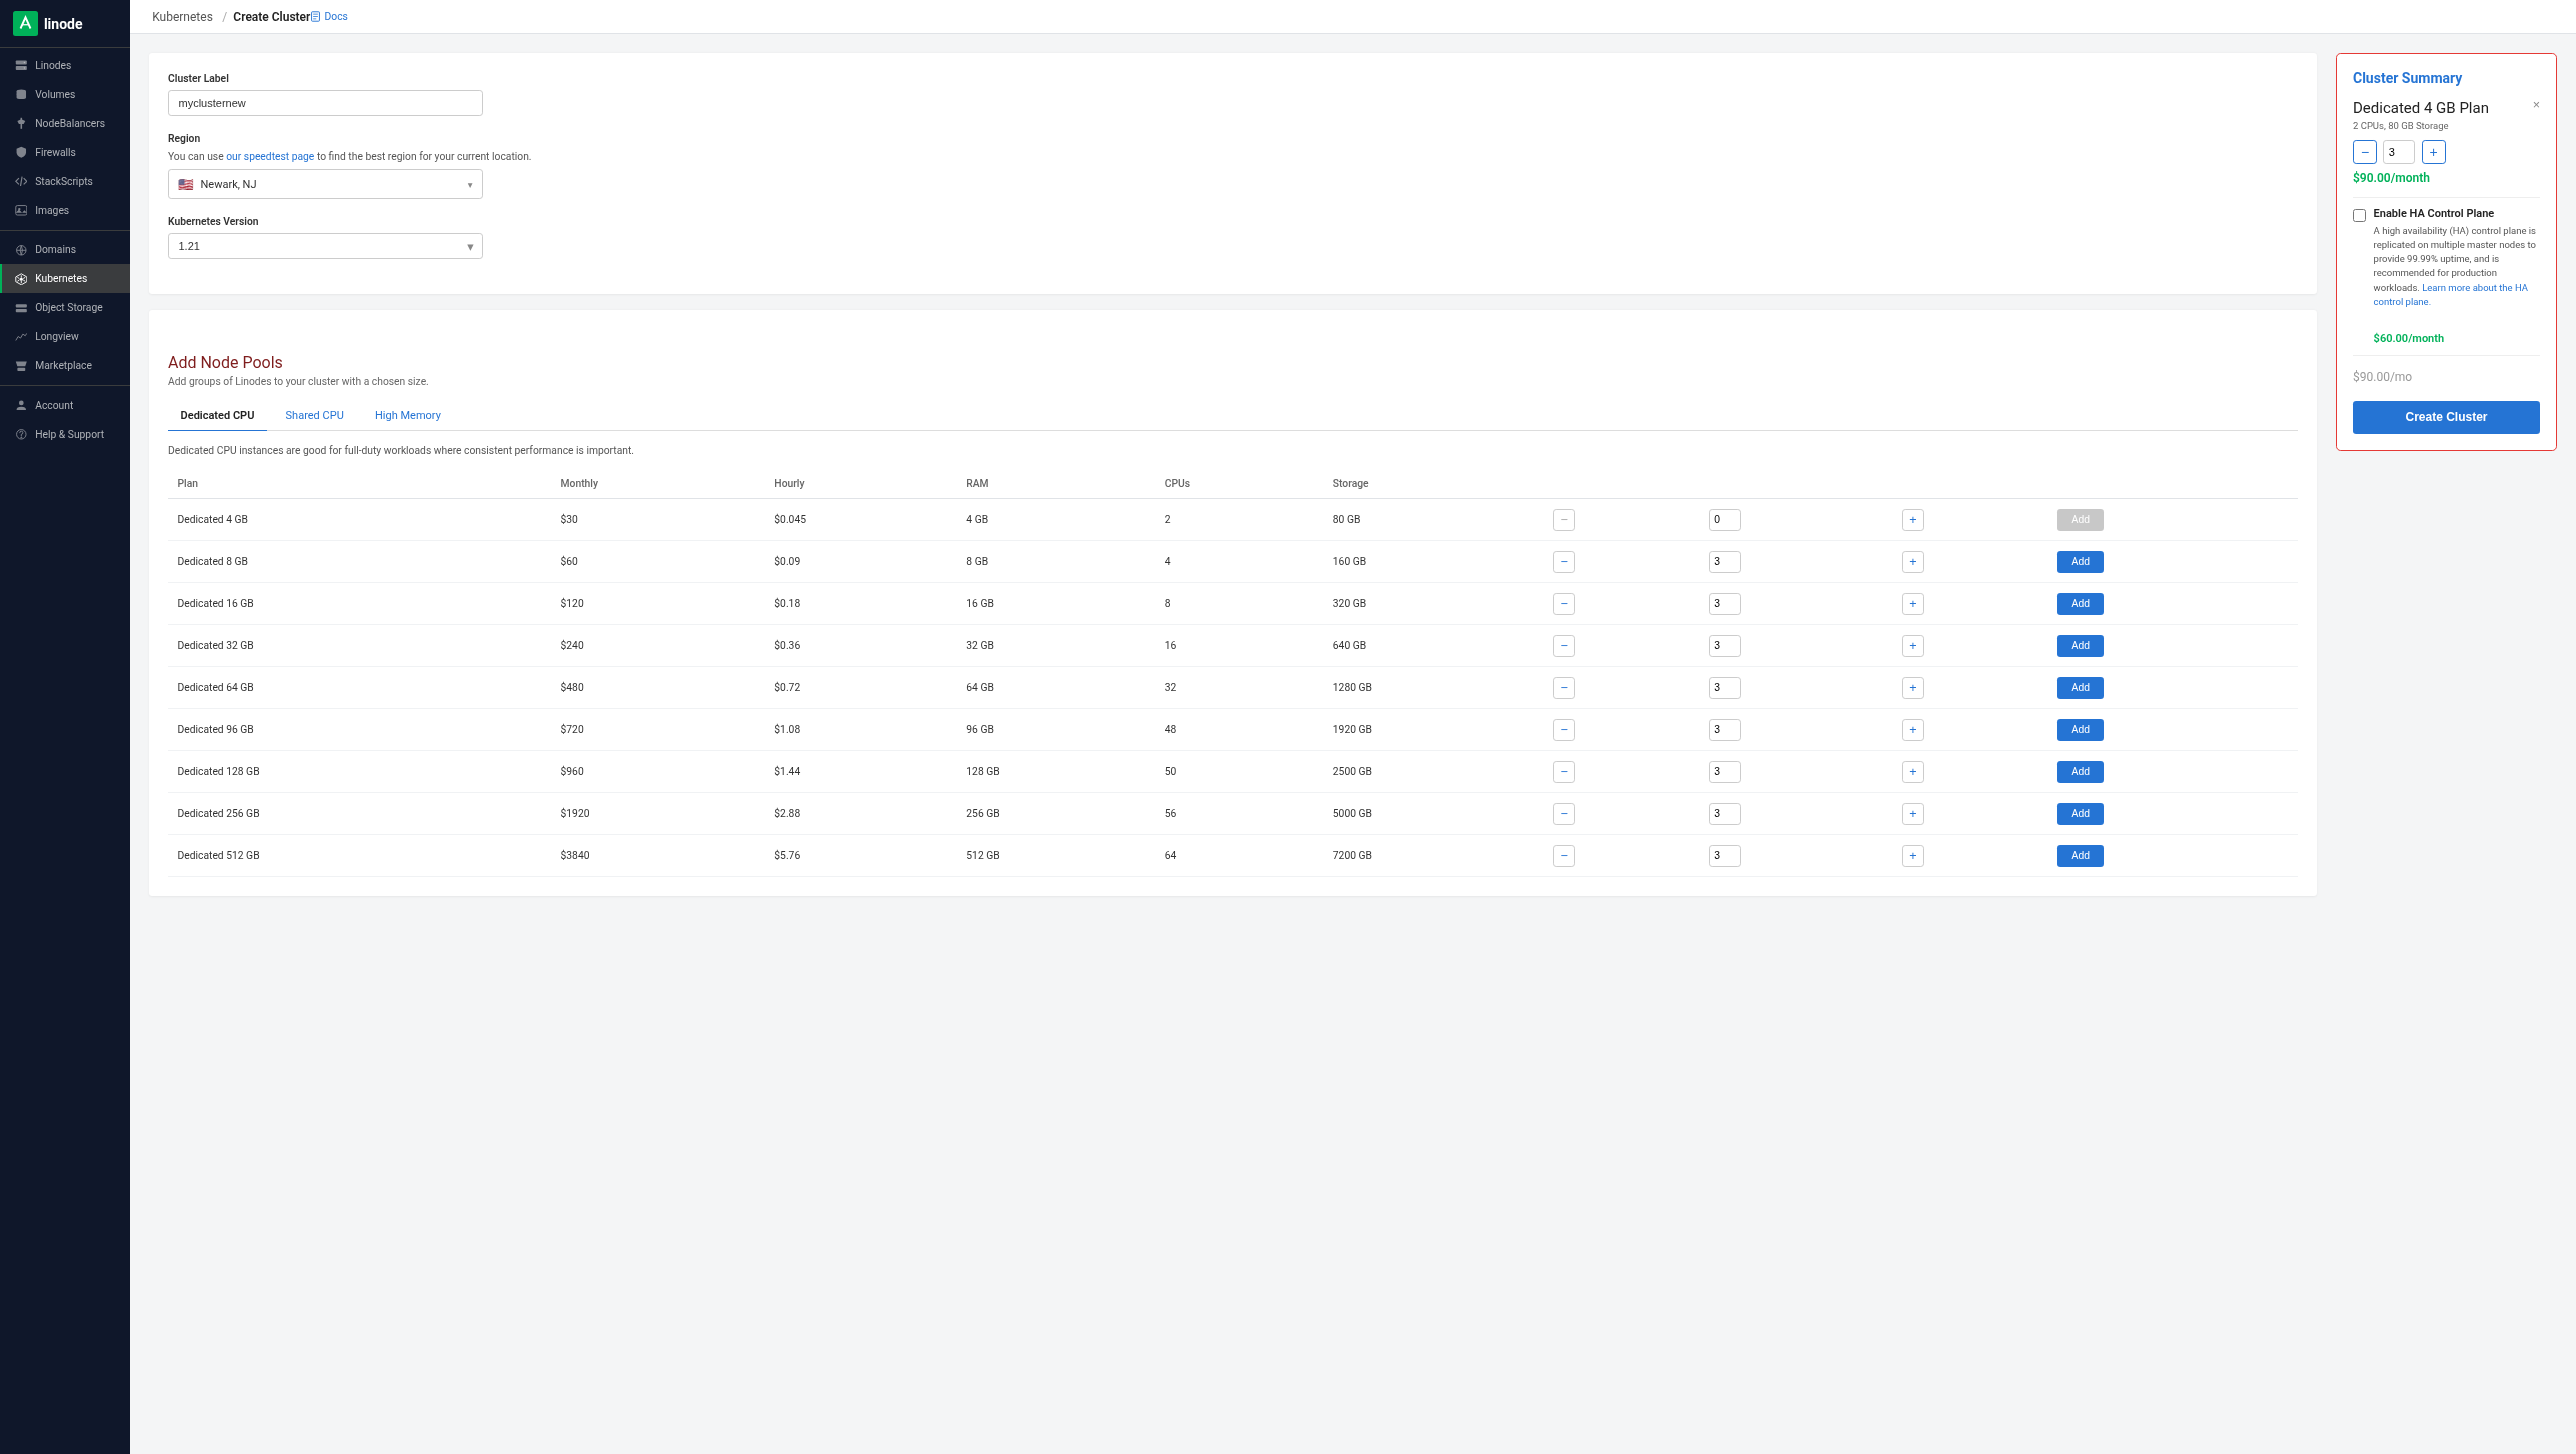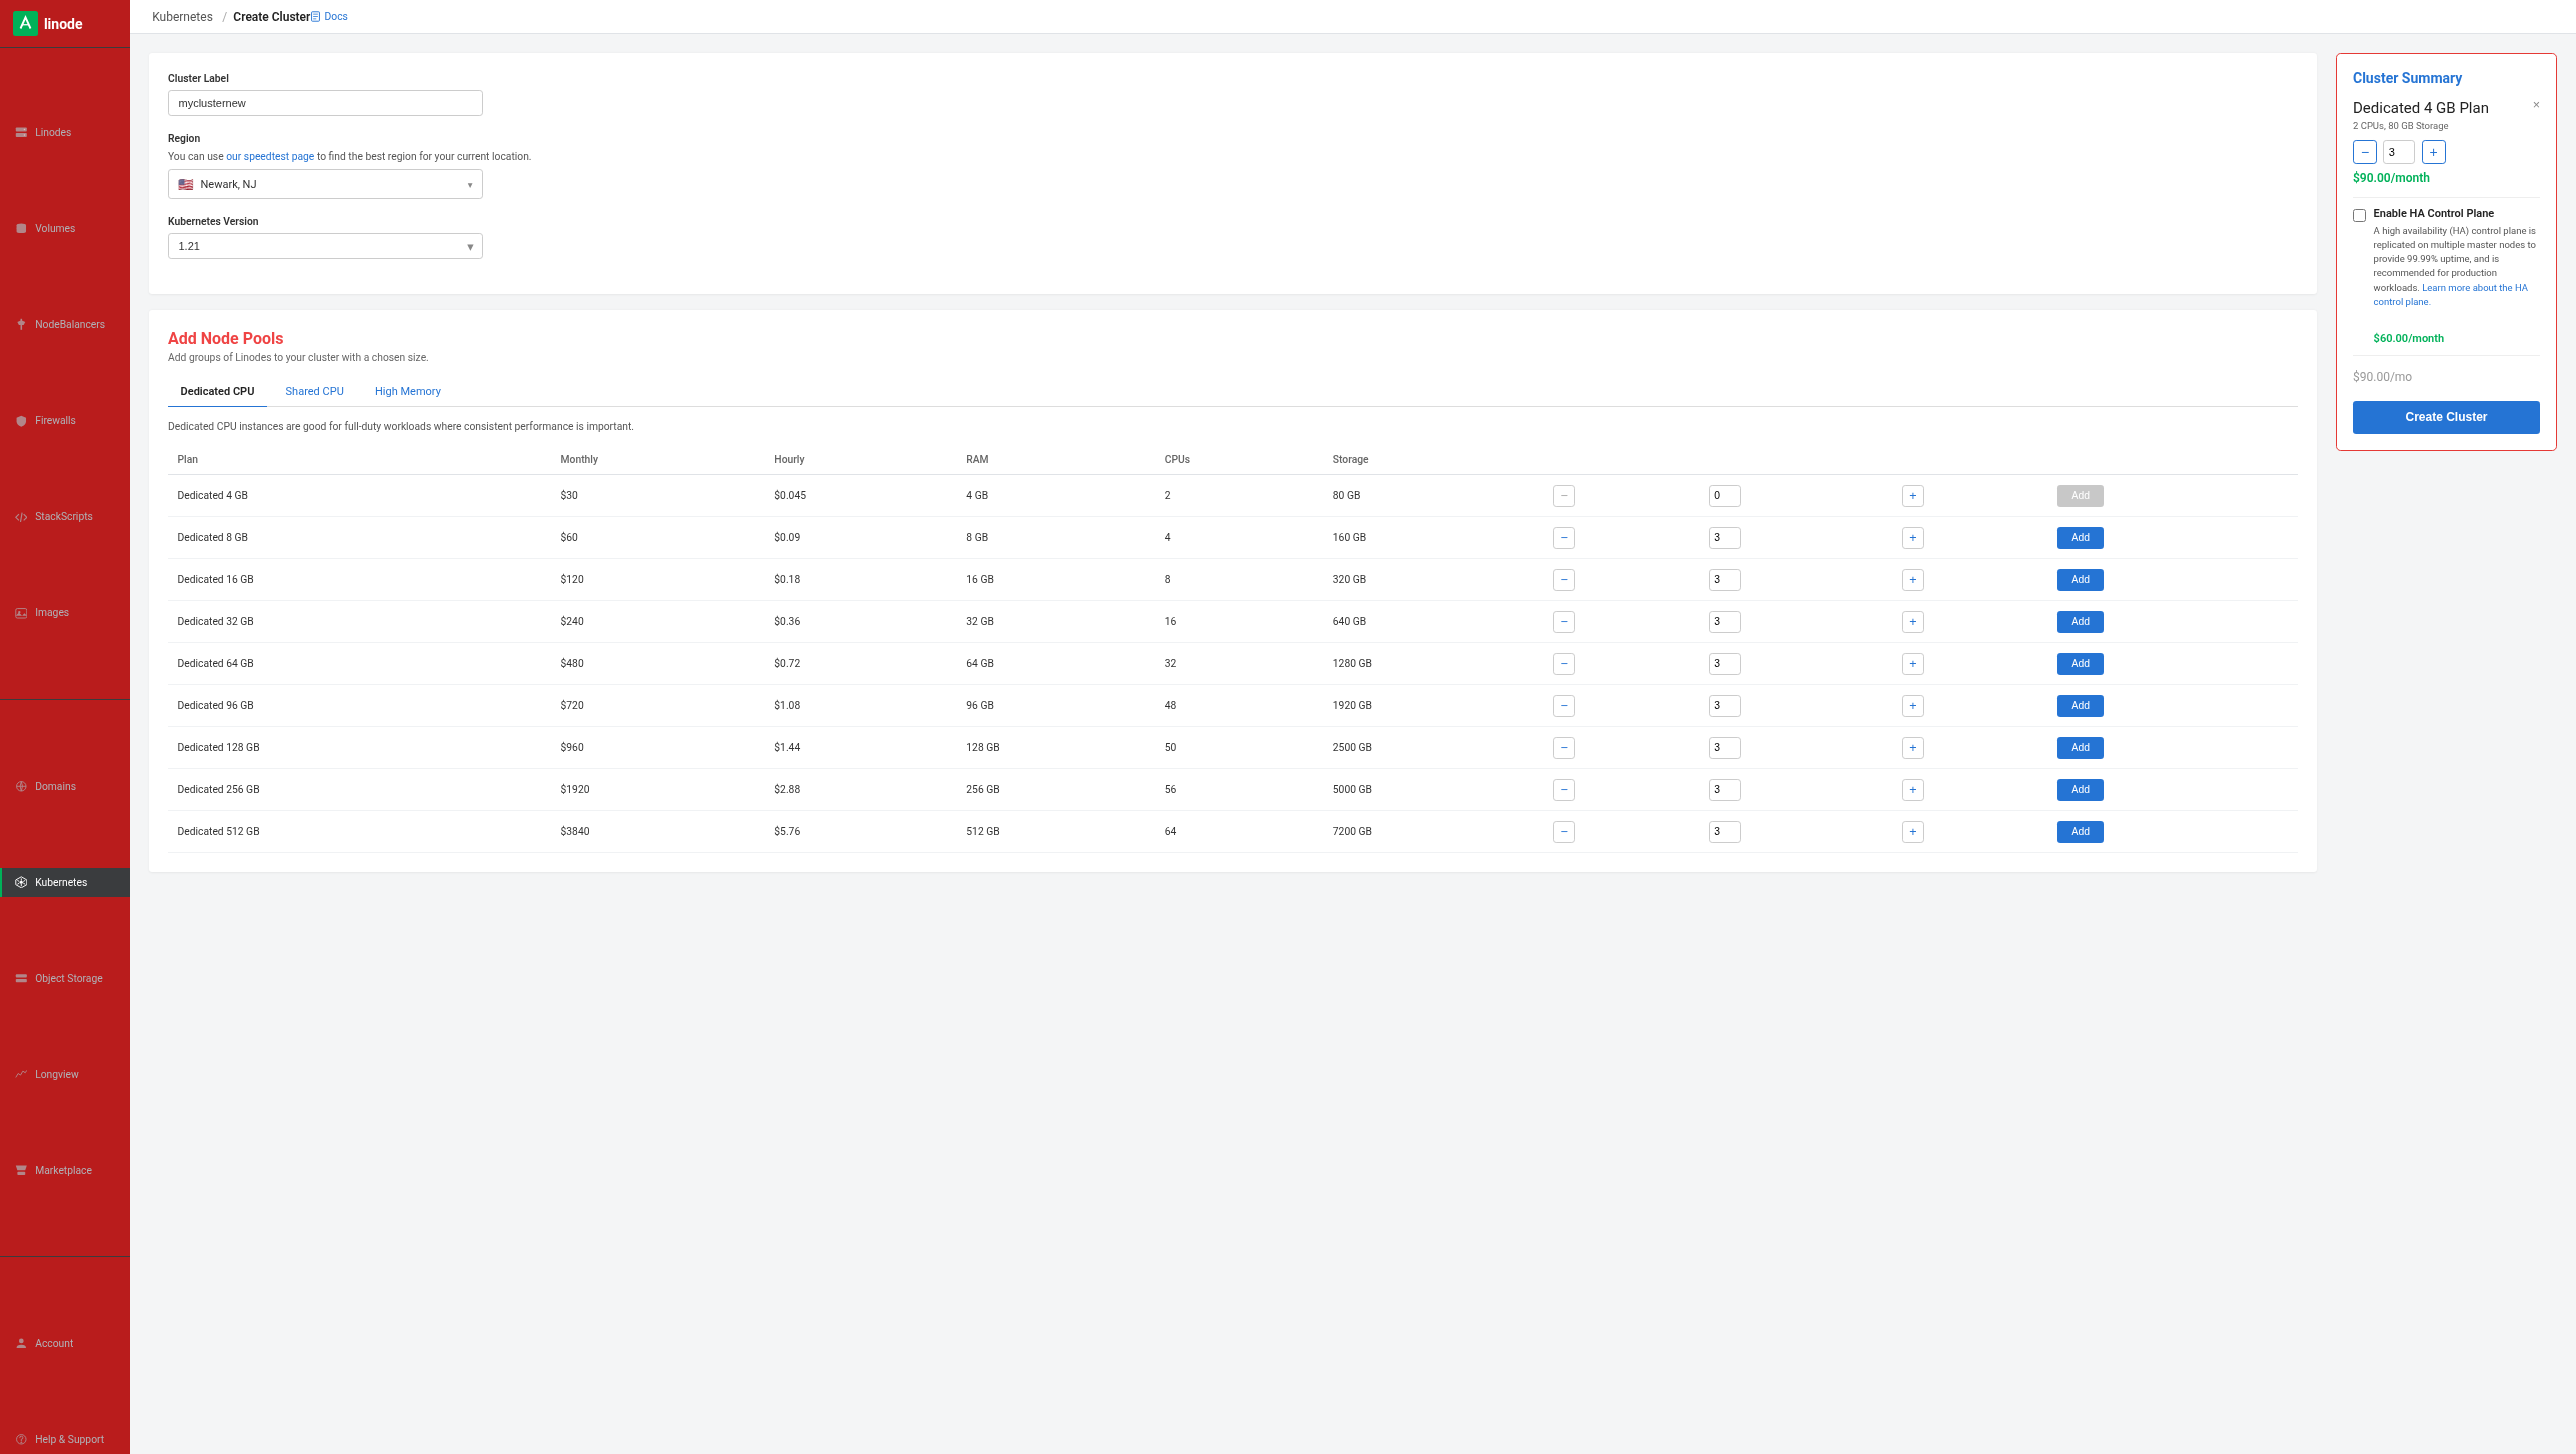--- a/index.html
+++ b/index.html
@@ -2,26 +2,25 @@
 <html style="font-size:12.6px"><head>
   <meta charset="utf-8">
   <style>
     * { box-sizing: border-box; margin: 0; padding: 0; }
     body { font-family: -apple-system, BlinkMacSystemFont, 'Segoe UI', Roboto, sans-serif; background: #f4f5f6; display: flex; height: 100vh; overflow: hidden; }
 
     
     .sidebar {
       width: 130px;
       min-width: 130px;
-      background: #b91c1c;
+      background: #0f172a;
       color: #ccc;
       display: flex;
       flex-direction: column;
       overflow-y: auto;
-      justify-content: space-between;
     }
     .sidebar-logo {
       padding: 11px 12.6px;
       display: flex;
       align-items: center;
       gap: 6.3px;
       border-bottom: 0.8px solid #3a3c3d;
       margin-bottom: 3.2px;
     }
     .logo-icon {
@@ -168,23 +167,24 @@
       background: #fff;
       cursor: pointer;
     }
     .flag-emoji { margin-right: 6.3px; font-size: 12.6px; }
     .select-text { flex: 1; font-size: 11px; color: #333; }
     .chevron-icon { color: #888; font-size: 9.5px; }
 
     
     .node-pools-title {
       font-size: 16px;
-      font-weight: 700;
-      color: #ef4444;
+      font-weight: 400;
+      color: #7f1d1d;
       margin-bottom: 3.2px;
+      margin-top: 24px;
     }
     .node-pools-subtitle {
       font-size: 10.3px;
       color: #666;
       margin-bottom: 12.6px;
     }
 
     
     .tabs {
       display: flex;

